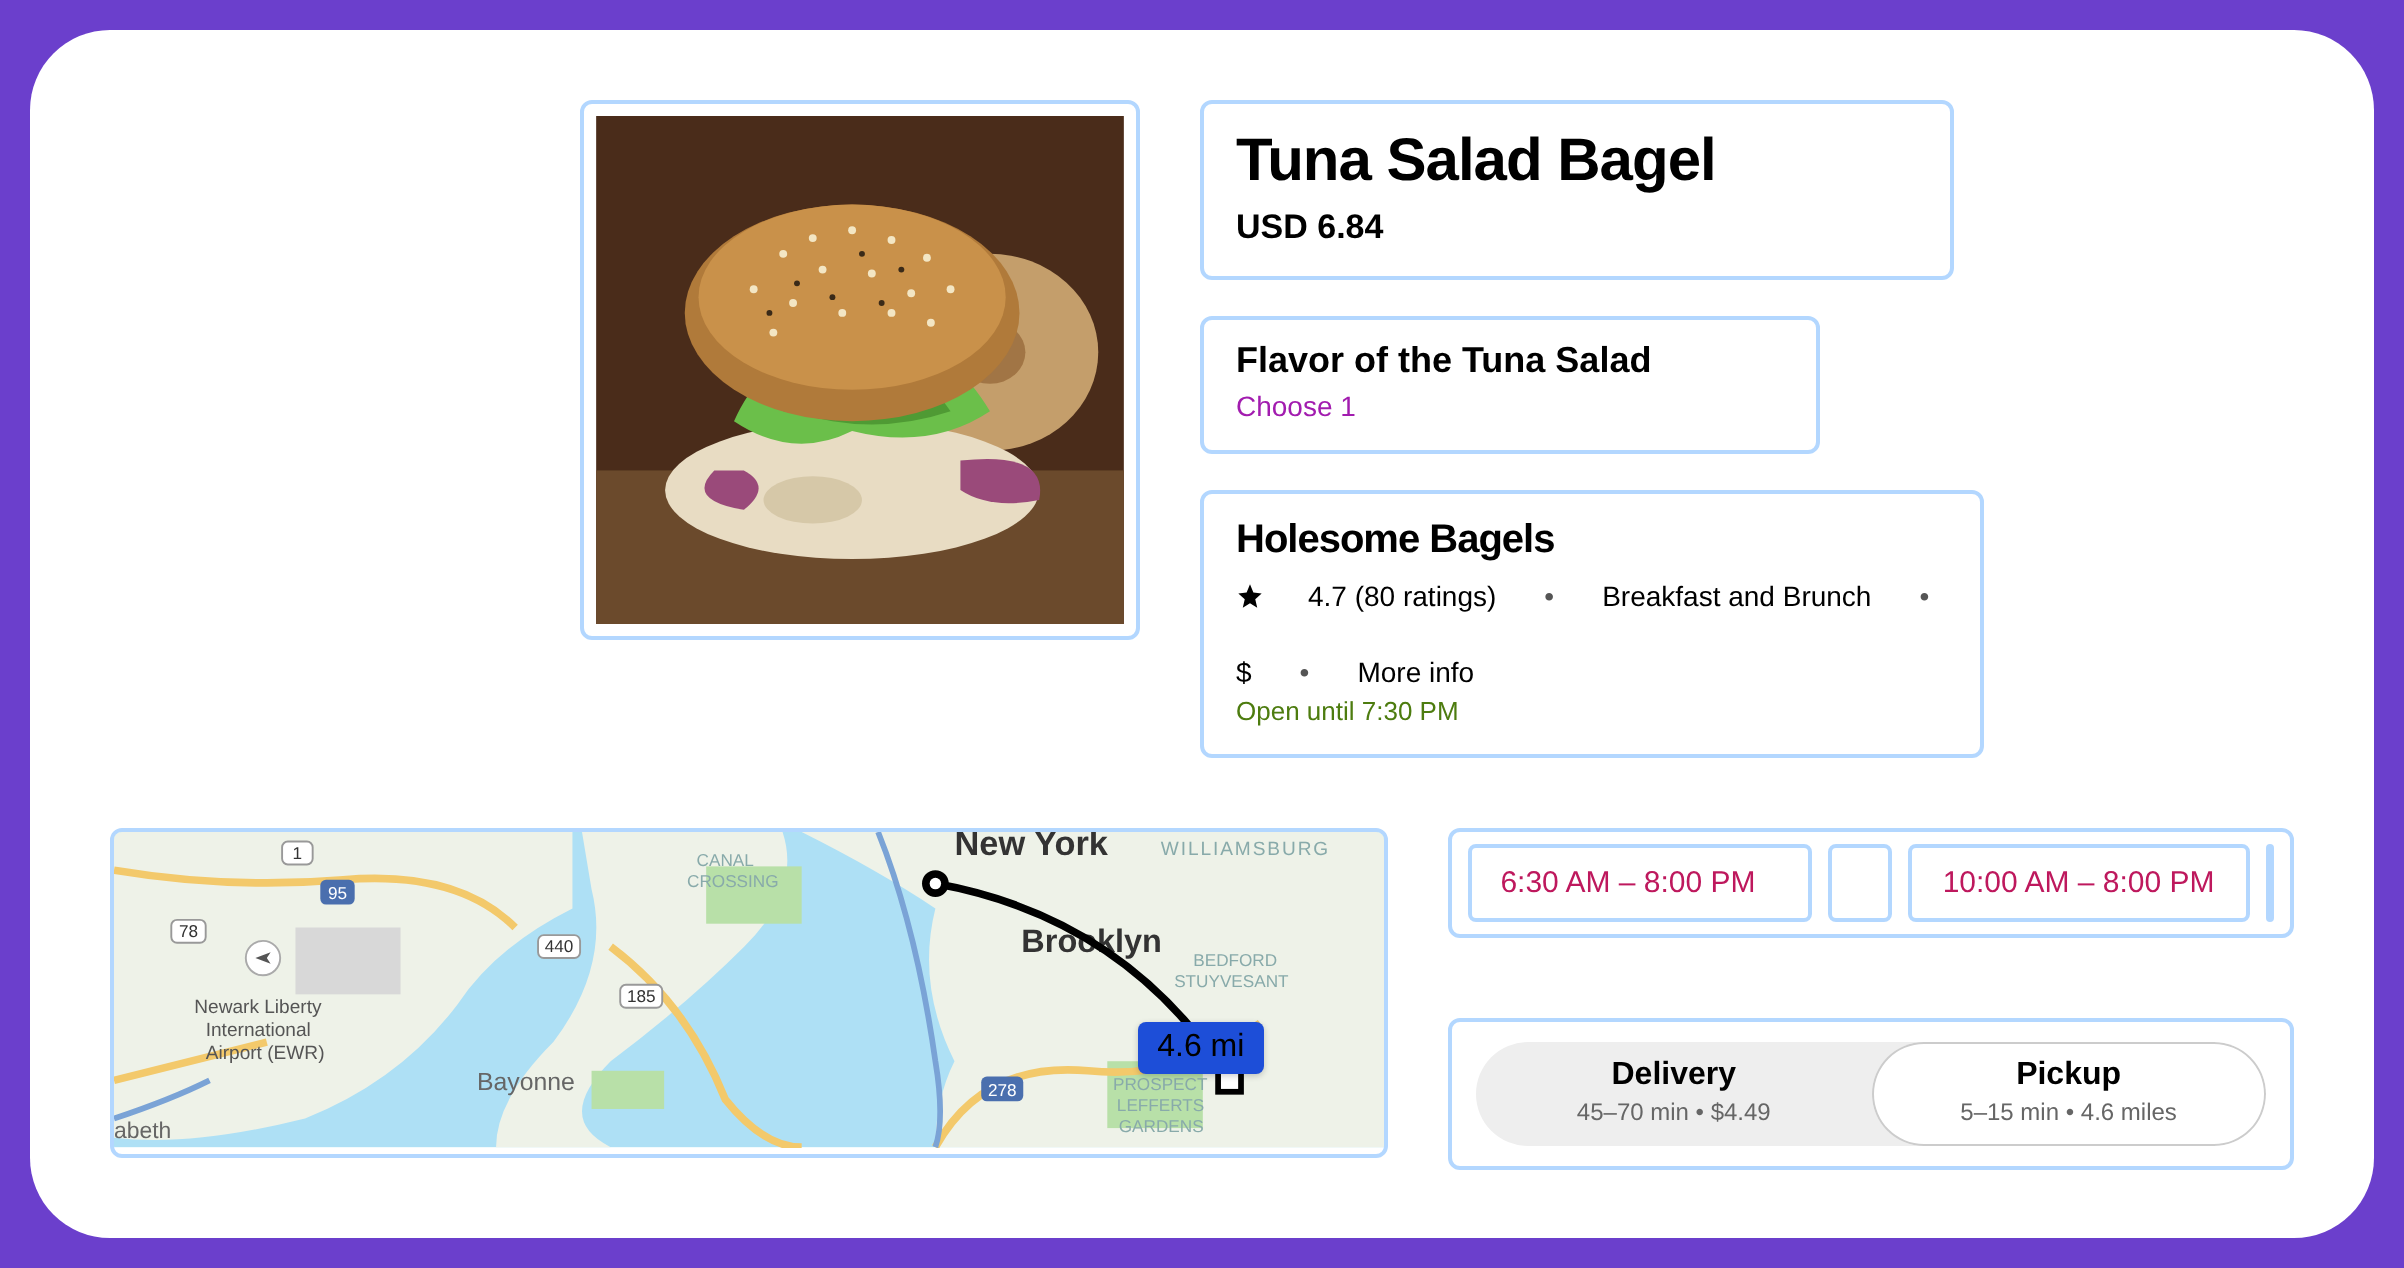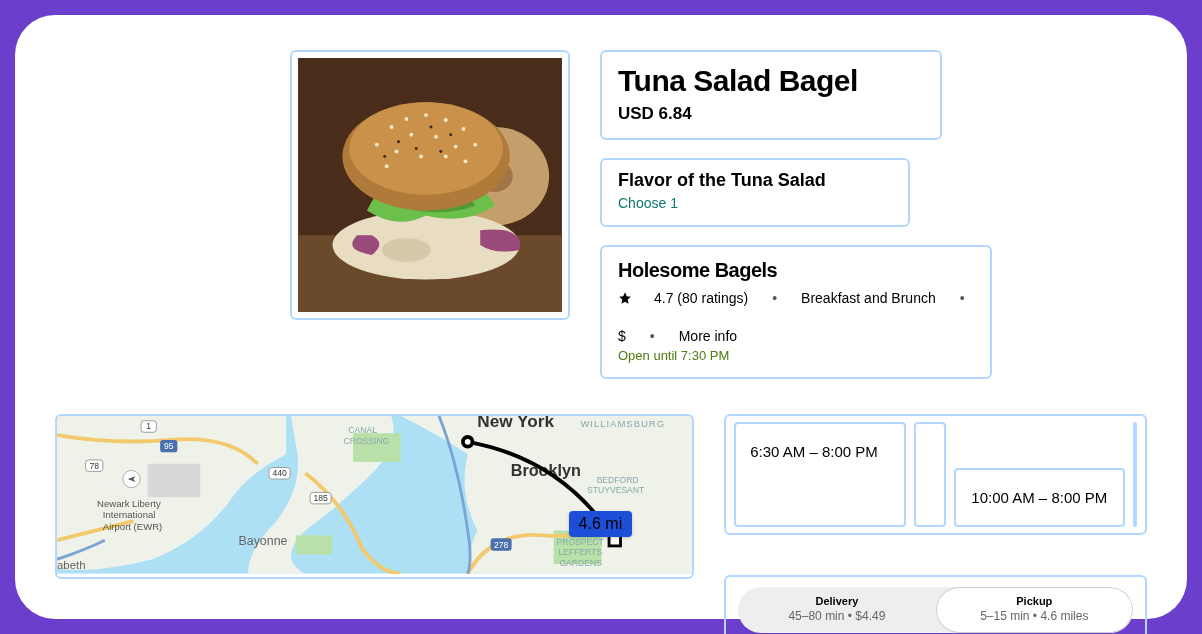--- a/index.html
+++ b/index.html
@@ -31,27 +31,27 @@
     .product-photo {
       width: 280px; height: 270px;
       padding: 6px;
       position: relative;
       overflow: hidden;
     }
     .product-photo svg { width: 100%; height: 100%; display:block; }
 
     .top-info { display: flex; flex-direction: column; gap: 18px; }
 
-    .title-box { padding: 12px 16px 14px; width: 342px; }
+    .title-box { padding: 12px 16px 14px; width: 377px; }
     .title-box h1 { font-size: 30px; font-weight: 800; letter-spacing: -0.5px; }
     .title-box .price { font-size: 17px; font-weight: 700; margin-top: 6px; }
 
     .flavor-box { padding: 10px 16px 14px; width: 310px; }
     .flavor-box h3 { font-size: 18px; font-weight: 700; }
-    .flavor-box .sub { font-size: 14px; color: #0f766e; margin-top: 4px; }
+    .flavor-box .sub { font-size: 14px; color: #a21caf; margin-top: 4px; }
 
     .restaurant-box { padding: 12px 16px 14px; width: 392px; }
     .restaurant-box h2 { font-size: 20px; font-weight: 800; letter-spacing: -0.5px; }
     .meta-row { display:flex; align-items:center; gap:22px; margin-top:8px; font-size:14px; flex-wrap:wrap; }
     .meta-row .star svg { width:14px; height:14px; display:block; }
     .meta-row .dot::before { content:"•"; margin:0 2px; color:#555; }
     .more-info { font-weight:500; cursor:pointer; }
     .open-until { font-size: 13px; color:#4d7c0f; margin-top:4px; }
 
     
@@ -63,39 +63,39 @@
       position:absolute; right:60px; top:95px;
       background:#1d4ed8; padding:4px 10px; border-radius:4px;
       font-size:16px; box-shadow: 0 1px 3px rgba(0,0,0,0.2);
     }
 
     .right-col { display:flex; flex-direction:column; gap:40px; width:440px; }
 
     .hours-outer { padding:6px 8px; display:flex; gap:8px; align-items:stretch; }
     .hours-slot {
       border:2px solid #b3d7ff; border-radius:4px;
-      padding:19px 14px; font-size:15px; color:#000000;
+      padding:9px 14px; font-size:15px; color:#be185d;
       flex:1; text-align:left;
     }
-    .hours-slot.right { text-align:center;margin-top:46px; }
+    .hours-slot.right { text-align:center; }
     .hours-slot.empty { flex:0 0 28px; background:#fff; }
     .hours-tail { flex:0 0 4px; border:2px solid #b3d7ff; border-radius:3px; }
 
     .fulfillment-outer { padding:10px 12px; }
     .pill-group {
       display:flex; background:#eee; border-radius:999px; overflow:hidden;
     }
     .pill {
       flex:1; text-align:center; padding:8px 10px 10px; cursor:pointer;
     }
     .pill.active {
       background:#fff; border-radius:999px;
       box-shadow: inset 0 0 0 1px #ccc;
     }
-    .pill h4 { font-size:11px; font-weight:600; }
+    .pill h4 { font-size:16px; font-weight:600; }
     .pill .sub { font-size:12px; color:#666; margin-top:2px; }
 
   </style>
 </head>
 <body>
 
 <div class="container">
 
   <div class="top-row">
 
@@ -273,21 +273,21 @@
         <div class="hours-slot">6:30 AM – 8:00 PM</div>
         <div class="hours-slot empty"></div>
         <div class="hours-slot right">10:00 AM – 8:00 PM</div>
         <div class="hours-tail"></div>
       </div>
 
       <div class="fulfillment-outer hl">
         <div class="pill-group">
           <div class="pill">
             <h4>Delivery</h4>
-            <div class="sub">45–80 min • $4.49</div>
+            <div class="sub">45–70 min • $4.49</div>
           </div>
           <div class="pill active">
             <h4>Pickup</h4>
             <div class="sub">5–15 min • 4.6 miles</div>
           </div>
         </div>
       </div>
 
     </div>
   </div>

